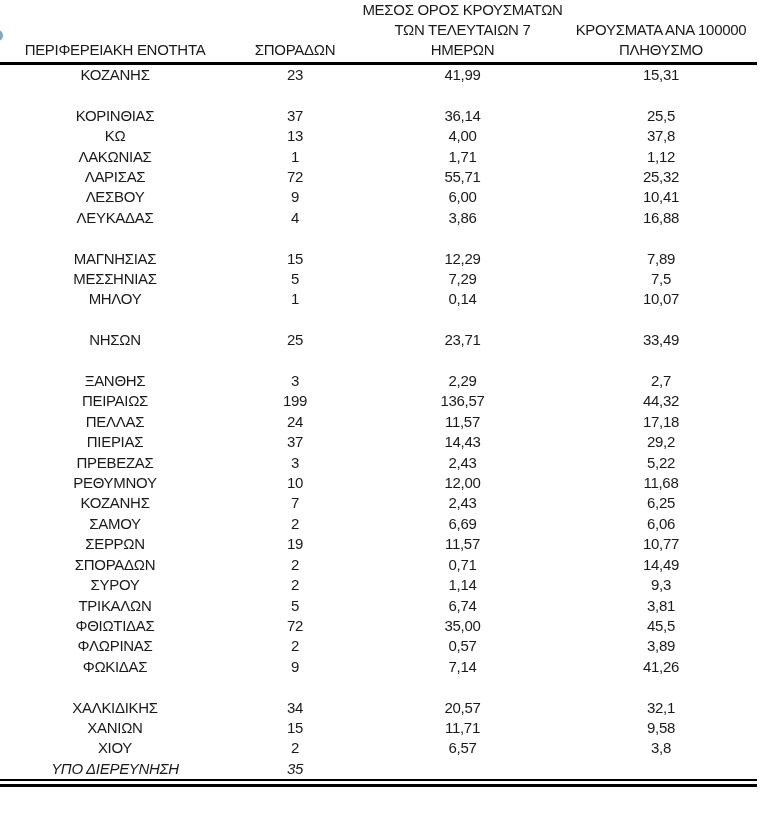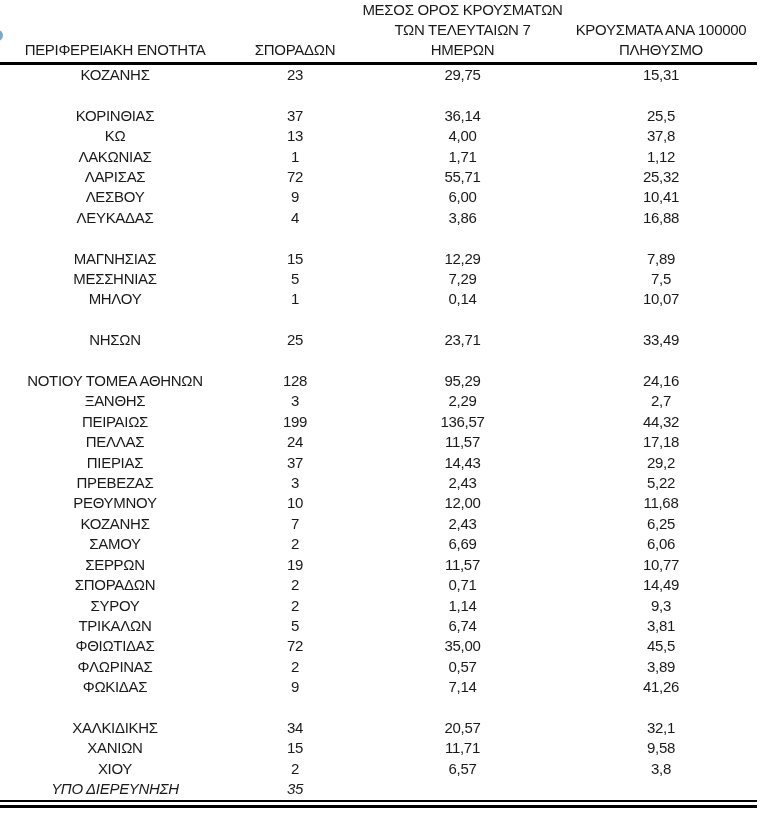--- a/index.html
+++ b/index.html
@@ -99,21 +99,21 @@
         <th>
           <span class="hline">ΚΡΟΥΣΜΑΤΑ ΑΝΑ 100000</span>
           <span class="hline">ΠΛΗΘΥΣΜΟ</span>
         </th>
       </tr>
     </thead>
     <tbody>
         <tr>
     <td>ΚΟΖΑΝΗΣ</td>
     <td>23</td>
-    <td>29,75</td>
+    <td>41,99</td>
     <td>15,31</td>
   </tr>
         <tr class="blank">
     <td></td>
     <td></td>
     <td></td>
     <td></td>
   </tr>
         <tr>
     <td>ΚΟΡΙΝΘΙΑΣ</td>
@@ -187,26 +187,20 @@
     <td>23,71</td>
     <td>33,49</td>
   </tr>
         <tr class="blank">
     <td></td>
     <td></td>
     <td></td>
     <td></td>
   </tr>
         <tr>
-    <td>ΝΟΤΙΟΥ ΤΟΜΕΑ ΑΘΗΝΩΝ</td>
-    <td>128</td>
-    <td>95,29</td>
-    <td>24,16</td>
-  </tr>
-        <tr>
     <td>ΞΑΝΘΗΣ</td>
     <td>3</td>
     <td>2,29</td>
     <td>2,7</td>
   </tr>
         <tr>
     <td>ΠΕΙΡΑΙΩΣ</td>
     <td>199</td>
     <td>136,57</td>
     <td>44,32</td>

